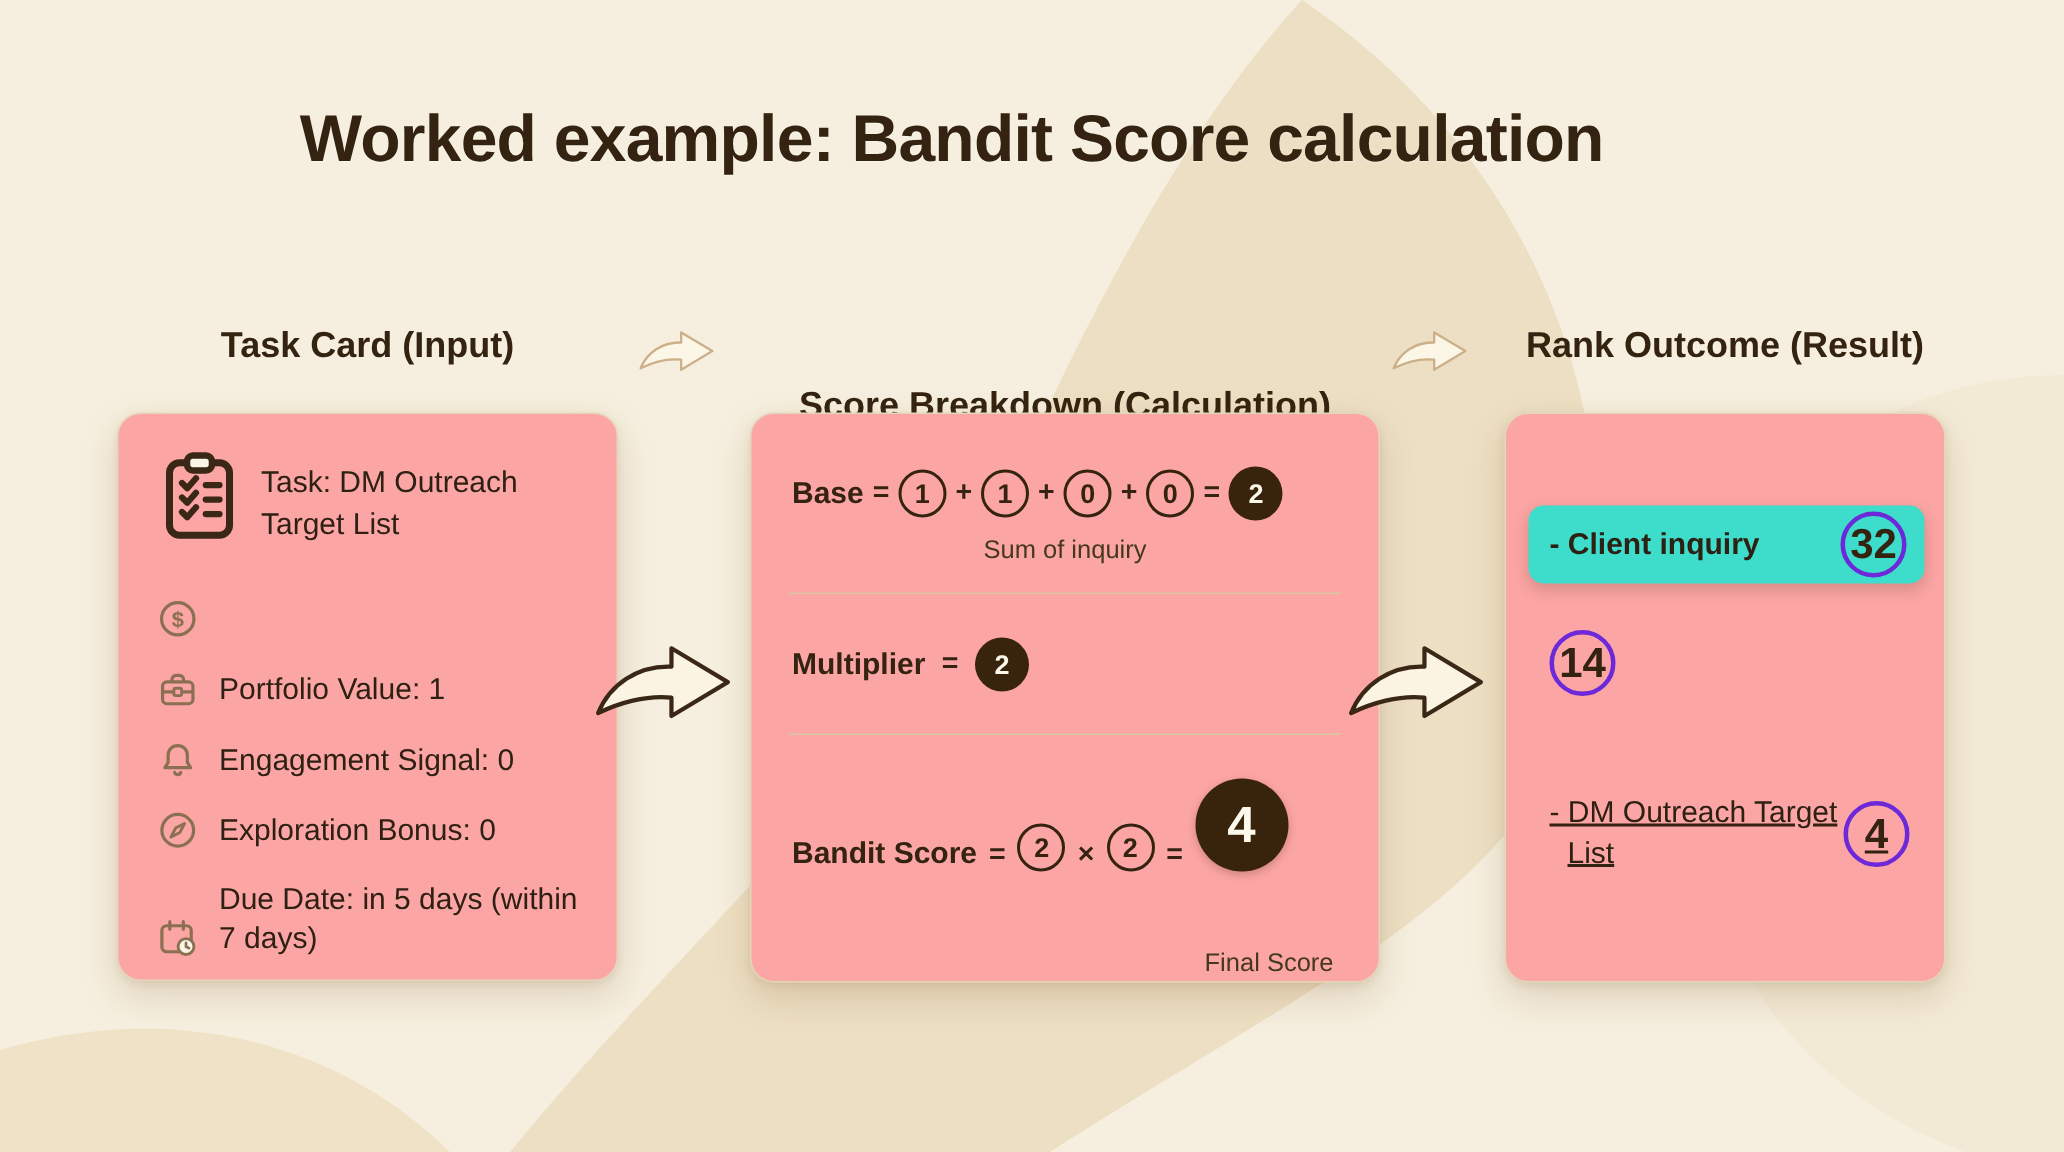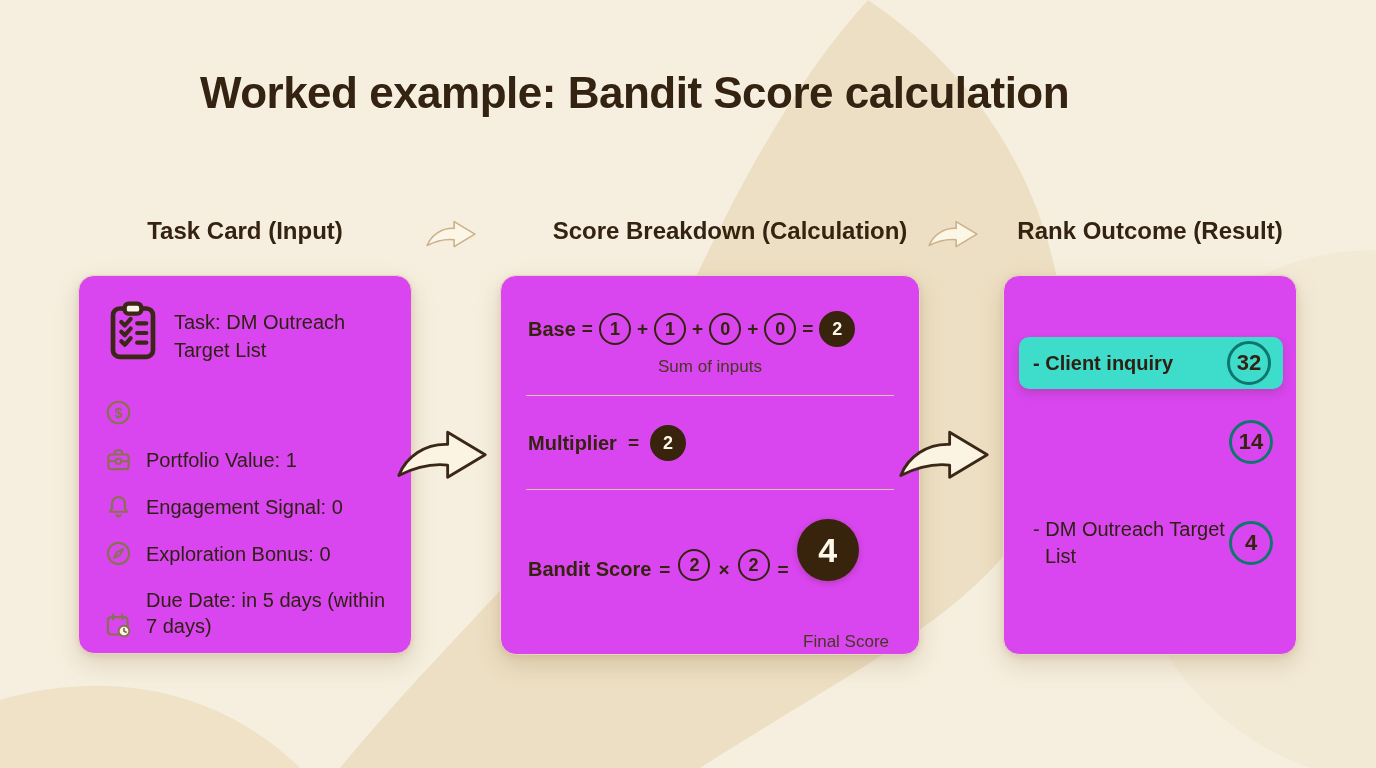--- a/index.html
+++ b/index.html
@@ -18,34 +18,34 @@
     text-align:center; font-size:44px; font-weight:700;
     color:#342310; letter-spacing:-0.5px; z-index:2;
     text-shadow:0 1px 1px rgba(255,255,255,0.5);
   }
 
   .col-header {
     position:absolute; top:217px; text-align:center;
     font-size:24px; font-weight:700; color:#342310; z-index:2;
   }
   .hdr-input  { left:78px;  width:334px; }
-  .hdr-calc   { left:520px; width:420px; }
+  .hdr-calc   { left:500px; width:420px;margin-top:40px; }
   .hdr-result { left:1003px;width:294px; }
 
   .small-arrow { position:absolute; top:213px; width:52px; height:38px; z-index:2; }
   .small-arrow-1 { left:425px; }
   .small-arrow-2 { left:927px; }
 
   .flow-arrow { position:absolute; top:416px; width:94px; height:70px; z-index:6; }
   .flow-arrow-1 { left:395px; }
   .flow-arrow-2 { left:897px; }
 
   .card {
     position:absolute; top:275px; z-index:3;
-    background:#d946ef;
+    background:#fca5a5;
     border:1.5px solid #E5D6BA;
     border-radius:16px;
     box-shadow:0 10px 24px rgba(130,95,50,0.20), 0 2px 6px rgba(130,95,50,0.12);
   }
   .task-card   { left:78px;  width:334px; height:379px; }
   .calc-card   { left:500px; width:420px; height:380px; }
   .result-card { left:1003px;width:294px; height:380px; }
 
   
   .task-header { position:absolute; top:24px; left:29px; right:20px; display:flex; gap:16px; align-items:flex-start; }
@@ -80,37 +80,37 @@
   .caption-sum { position:absolute; top:81px; left:0; width:100%; text-align:center; font-size:17px; color:#45381F; }
   .divider { position:absolute; left:25px; right:25px; border-top:1.5px solid #D9C6A4; }
   .divider-1 { top:119px; }
   .divider-2 { top:213px; }
   .calc-row-mult { position:absolute; top:149px; left:27px; display:flex; align-items:center; gap:10px;text-align:center; }
   .mult-note { font-size:17px; line-height:22px; color:#45381F; width:172px; margin-left:8px; }
   .calc-row-bandit { position:absolute; top:243px; left:27px; display:flex; align-items:flex-end; gap:7px; }
   .caption-final { position:absolute; top:320px; right:30px; font-size:17px; color:#45381F;margin-top:36px; }
 
   
-  .rank-row { position:absolute; left:15px; right:13px; display:flex; align-items:center; padding:0 10px 0 14px;justify-content:flex-end; }
+  .rank-row { position:absolute; left:15px; right:13px; display:flex; align-items:center; padding:0 10px 0 14px; }
   .rank-row-0 {
     top:61px; height:52px; background:#3EDCCB; border-radius:10px;
     padding:0 12px 0 14px;
     box-shadow:0 4px 10px rgba(60,40,20,0.20);
   }
   .rank-row-0 .rank-label { font-weight:700; }
   .rank-row-1 { top:144px; }
-  .rank-row-2 { top:240px; }
+  .rank-row-2 { top:253px;text-decoration:underline; }
   .rank-label {
     flex:1; font-size:20px; line-height:27px; color:#2E2113;
     text-indent:-12px; padding-left:12px;
   }
   .rank-badge {
-    flex:0 0 44px; width:44px; height:44px; border:3px solid #0f766e; border-radius:50%;
-    display:flex; align-items:center; justify-content:center;
-    font-size:22px; font-weight:700; color:#342310;
+    flex:0 0 44px; width:44px; height:44px; border:3px solid #6d28d9; border-radius:50%;
+    display:flex; align-items:center; justify-content:center;
+    font-size:28px; font-weight:700; color:#342310;
   }
 </style>
 </head>
 <body>
 
 <svg class="bg-svg" viewBox="0 0 1376 768" preserveAspectRatio="none">
   <rect width="1376" height="768" fill="#F6EFDF"></rect>
   <path d="M868 0 C1010 95 1090 260 1058 440 C1030 590 900 640 700 768 L340 768 C470 610 590 520 650 380 C720 215 790 85 868 0 Z" fill="#EDDFC3"></path>
   <path d="M1376 250 C1250 250 1150 330 1130 460 C1110 600 1180 720 1310 768 L1376 768 Z" fill="#F3EAD6"></path>
   <path d="M0 700 C110 668 220 690 300 768 L0 768 Z" fill="#EFE2C7"></path>
@@ -197,21 +197,21 @@
     <span class="circle-outline">1</span>
     <span class="op">+</span>
     <span class="circle-outline">1</span>
     <span class="op">+</span>
     <span class="circle-outline">0</span>
     <span class="op">+</span>
     <span class="circle-outline">0</span>
     <span class="op">=</span>
     <span class="circle-filled">2</span>
   </div>
-  <div class="caption-sum">Sum of inputs</div>
+  <div class="caption-sum">Sum of inquiry</div>
   <div class="divider divider-1"></div>
 
   <div class="calc-row-mult">
     <span class="calc-label">Multiplier</span>
     <span class="op">=</span>
     <span class="circle-filled">2</span>
   </div>
   <div class="divider divider-2"></div>
 
   <div class="calc-row-bandit">

